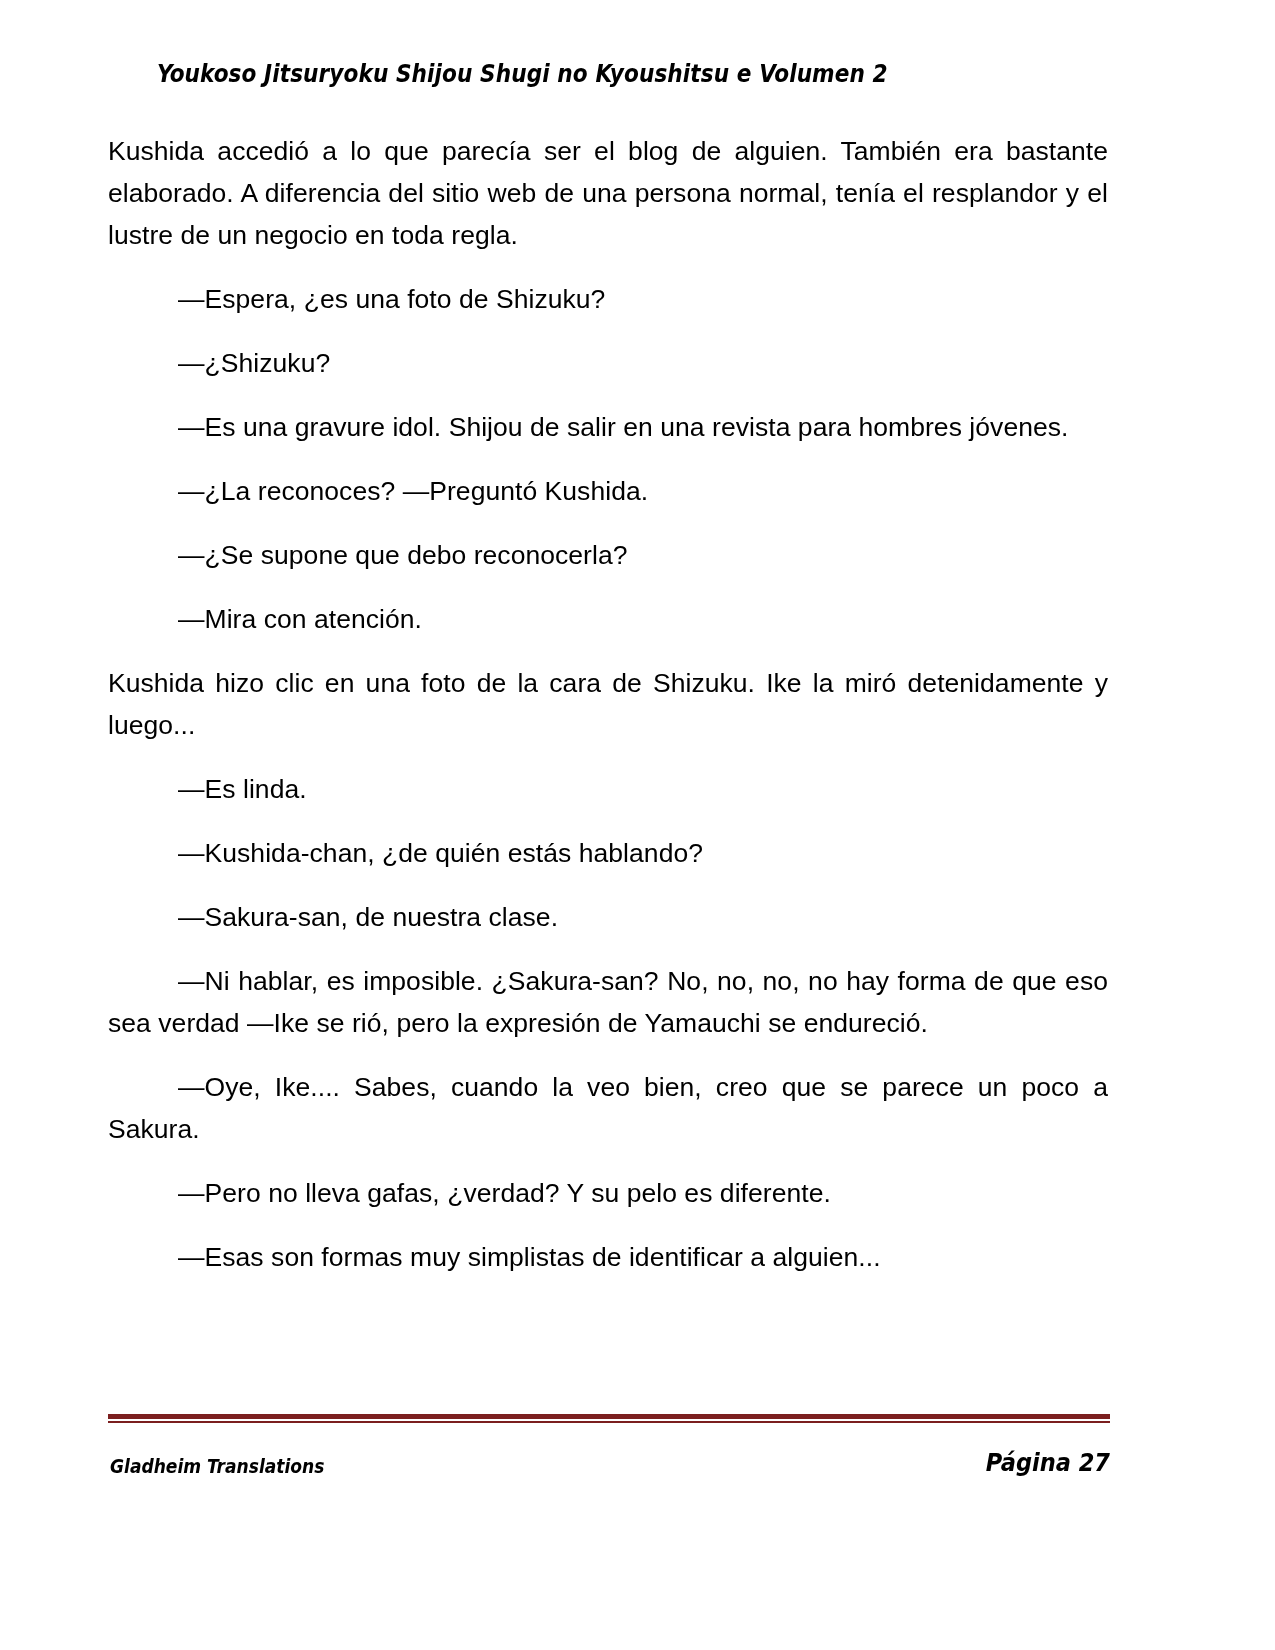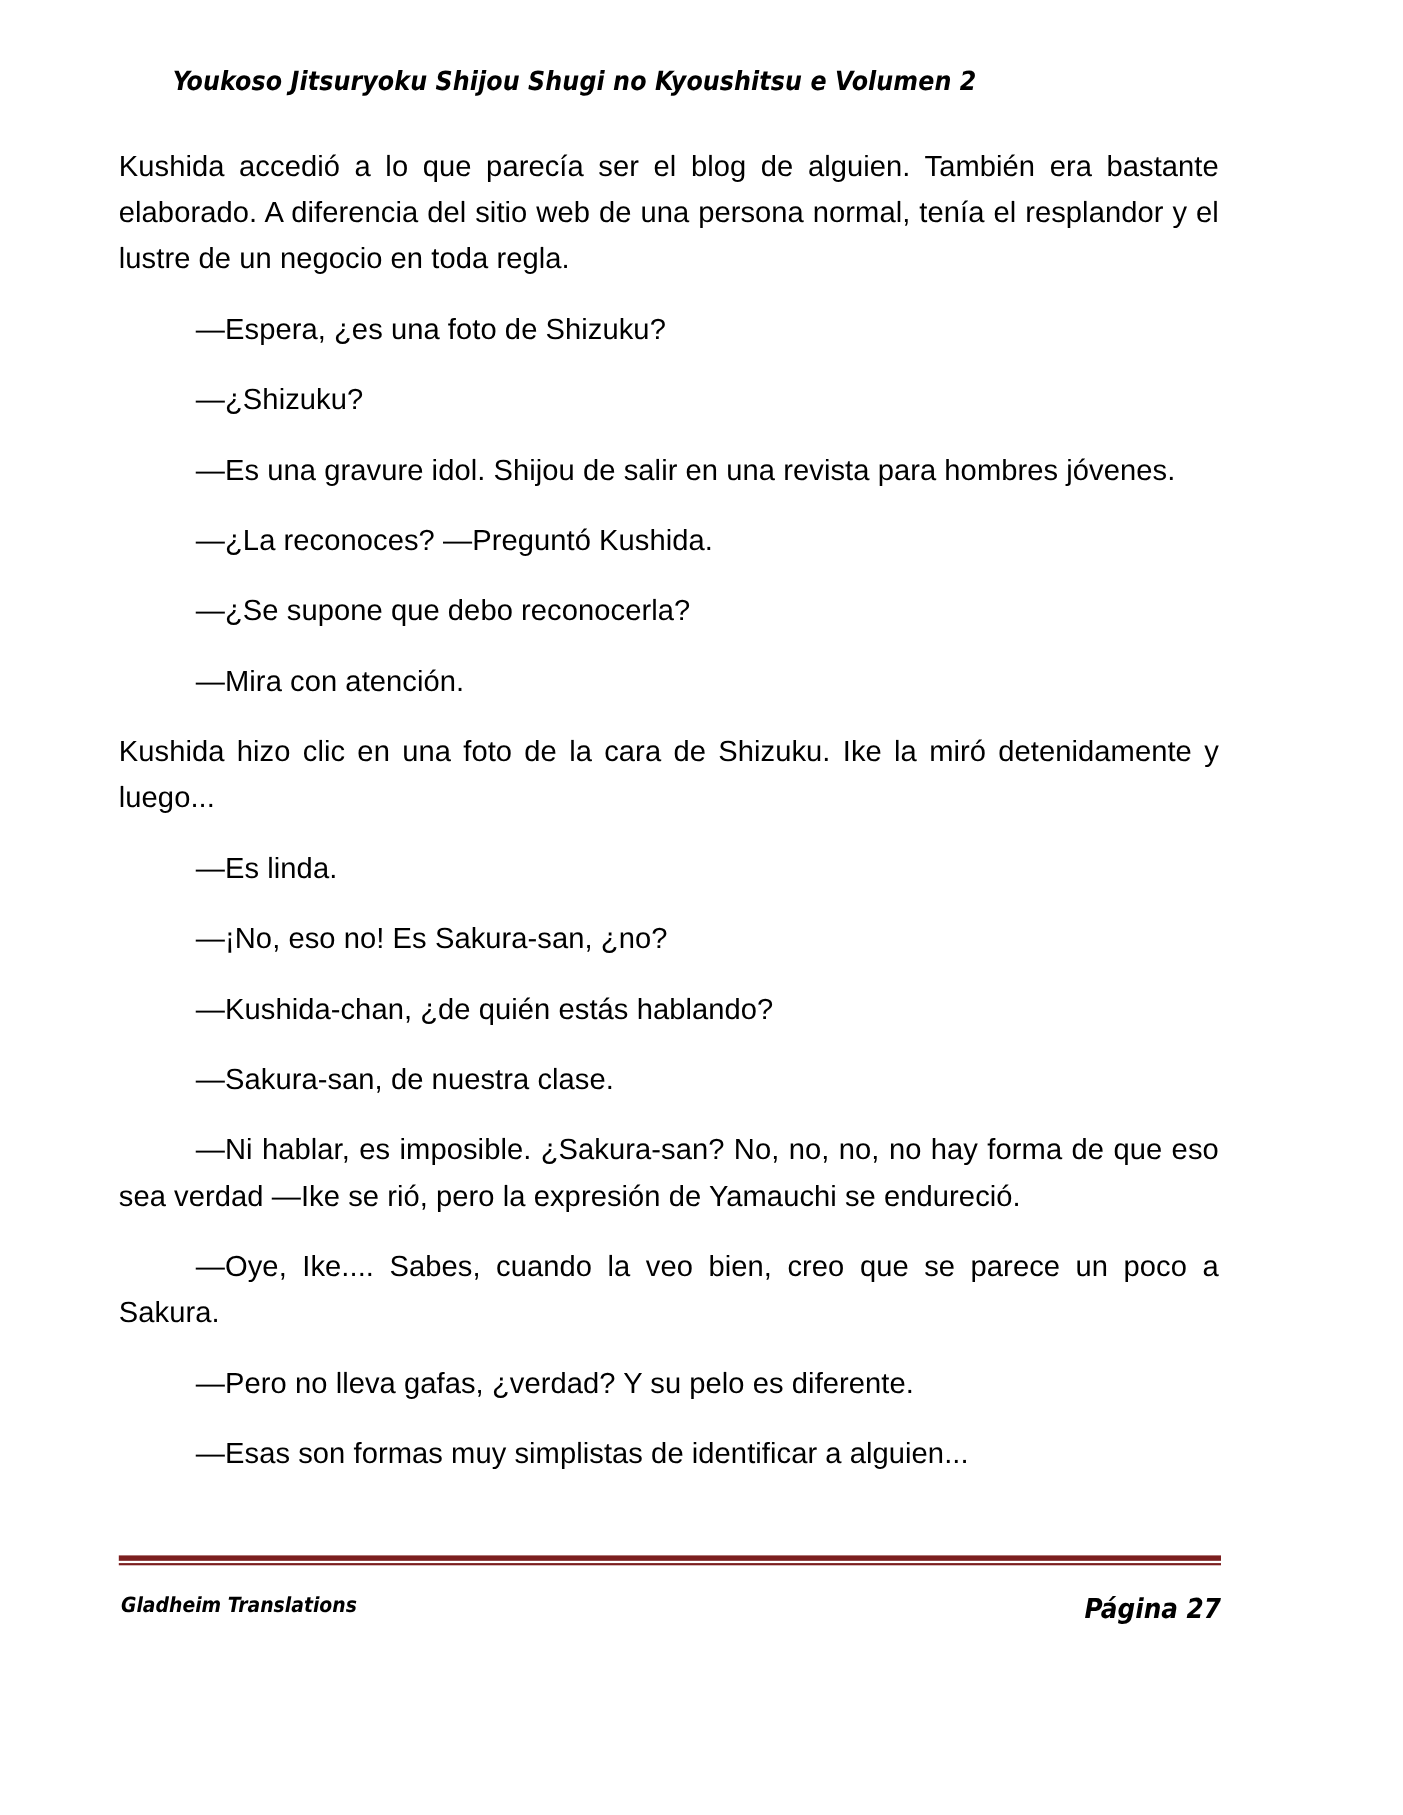--- a/index.html
+++ b/index.html
@@ -83,21 +83,21 @@
     background: #7b1f1f;
     width: 100%;
   }
   .page-footer {
     position: absolute;
     left: 110px;
     top: 1448px;
     width: 1000px;
     display: flex;
     justify-content: space-between;
-    align-items: flex-start;
+    align-items: flex-end;
     font-family: "DejaVu Sans Condensed", "Liberation Sans Narrow", "Liberation Sans", sans-serif;
     font-weight: bold;
     font-style: italic;
     font-stretch: condensed;
     color: #000000;
   }
   .footer-left {
     font-size: 19px;
     white-space: nowrap;
   }
@@ -116,21 +116,20 @@
   <div class="body-area">
       <p class="para flush">Kushida accedió a lo que parecía ser el blog de alguien. También era bastante elaborado. A diferencia del sitio web de una persona normal, tenía el resplandor y el lustre de un negocio en toda regla.</p>
       <p class="para dialogue spaced">—Espera, ¿es una foto de Shizuku?</p>
       <p class="para dialogue spaced">—¿Shizuku?</p>
       <p class="para dialogue spaced">—Es una gravure idol. Shijou de salir en una revista para hombres jóvenes.</p>
       <p class="para dialogue spaced">—¿La reconoces? —Preguntó Kushida.</p>
       <p class="para dialogue spaced">—¿Se supone que debo reconocerla?</p>
       <p class="para dialogue spaced">—Mira con atención.</p>
       <p class="para flush spaced">Kushida hizo clic en una foto de la cara de Shizuku. Ike la miró detenidamente y luego...</p>
       <p class="para dialogue spaced">—Es linda.</p>
-      <p class="para dialogue spaced">—¡No, eso no! Es Sakura-san, ¿no?</p>
       <p class="para dialogue spaced">—Kushida-chan, ¿de quién estás hablando?</p>
       <p class="para dialogue spaced">—Sakura-san, de nuestra clase.</p>
       <p class="para dialogue spaced">—Ni hablar, es imposible. ¿Sakura-san? No, no, no, no hay forma de que eso sea verdad —Ike se rió, pero la expresión de Yamauchi se endureció.</p>
       <p class="para dialogue spaced">—Oye, Ike.... Sabes, cuando la veo bien, creo que se parece un poco a Sakura.</p>
       <p class="para dialogue spaced">—Pero no lleva gafas, ¿verdad? Y su pelo es diferente.</p>
       <p class="para dialogue spaced">—Esas son formas muy simplistas de identificar a alguien...</p>
     </div>
 
   <div class="footer-rules">
     <div class="rule-thick" style="background: rgb(123, 31, 31);"></div>

